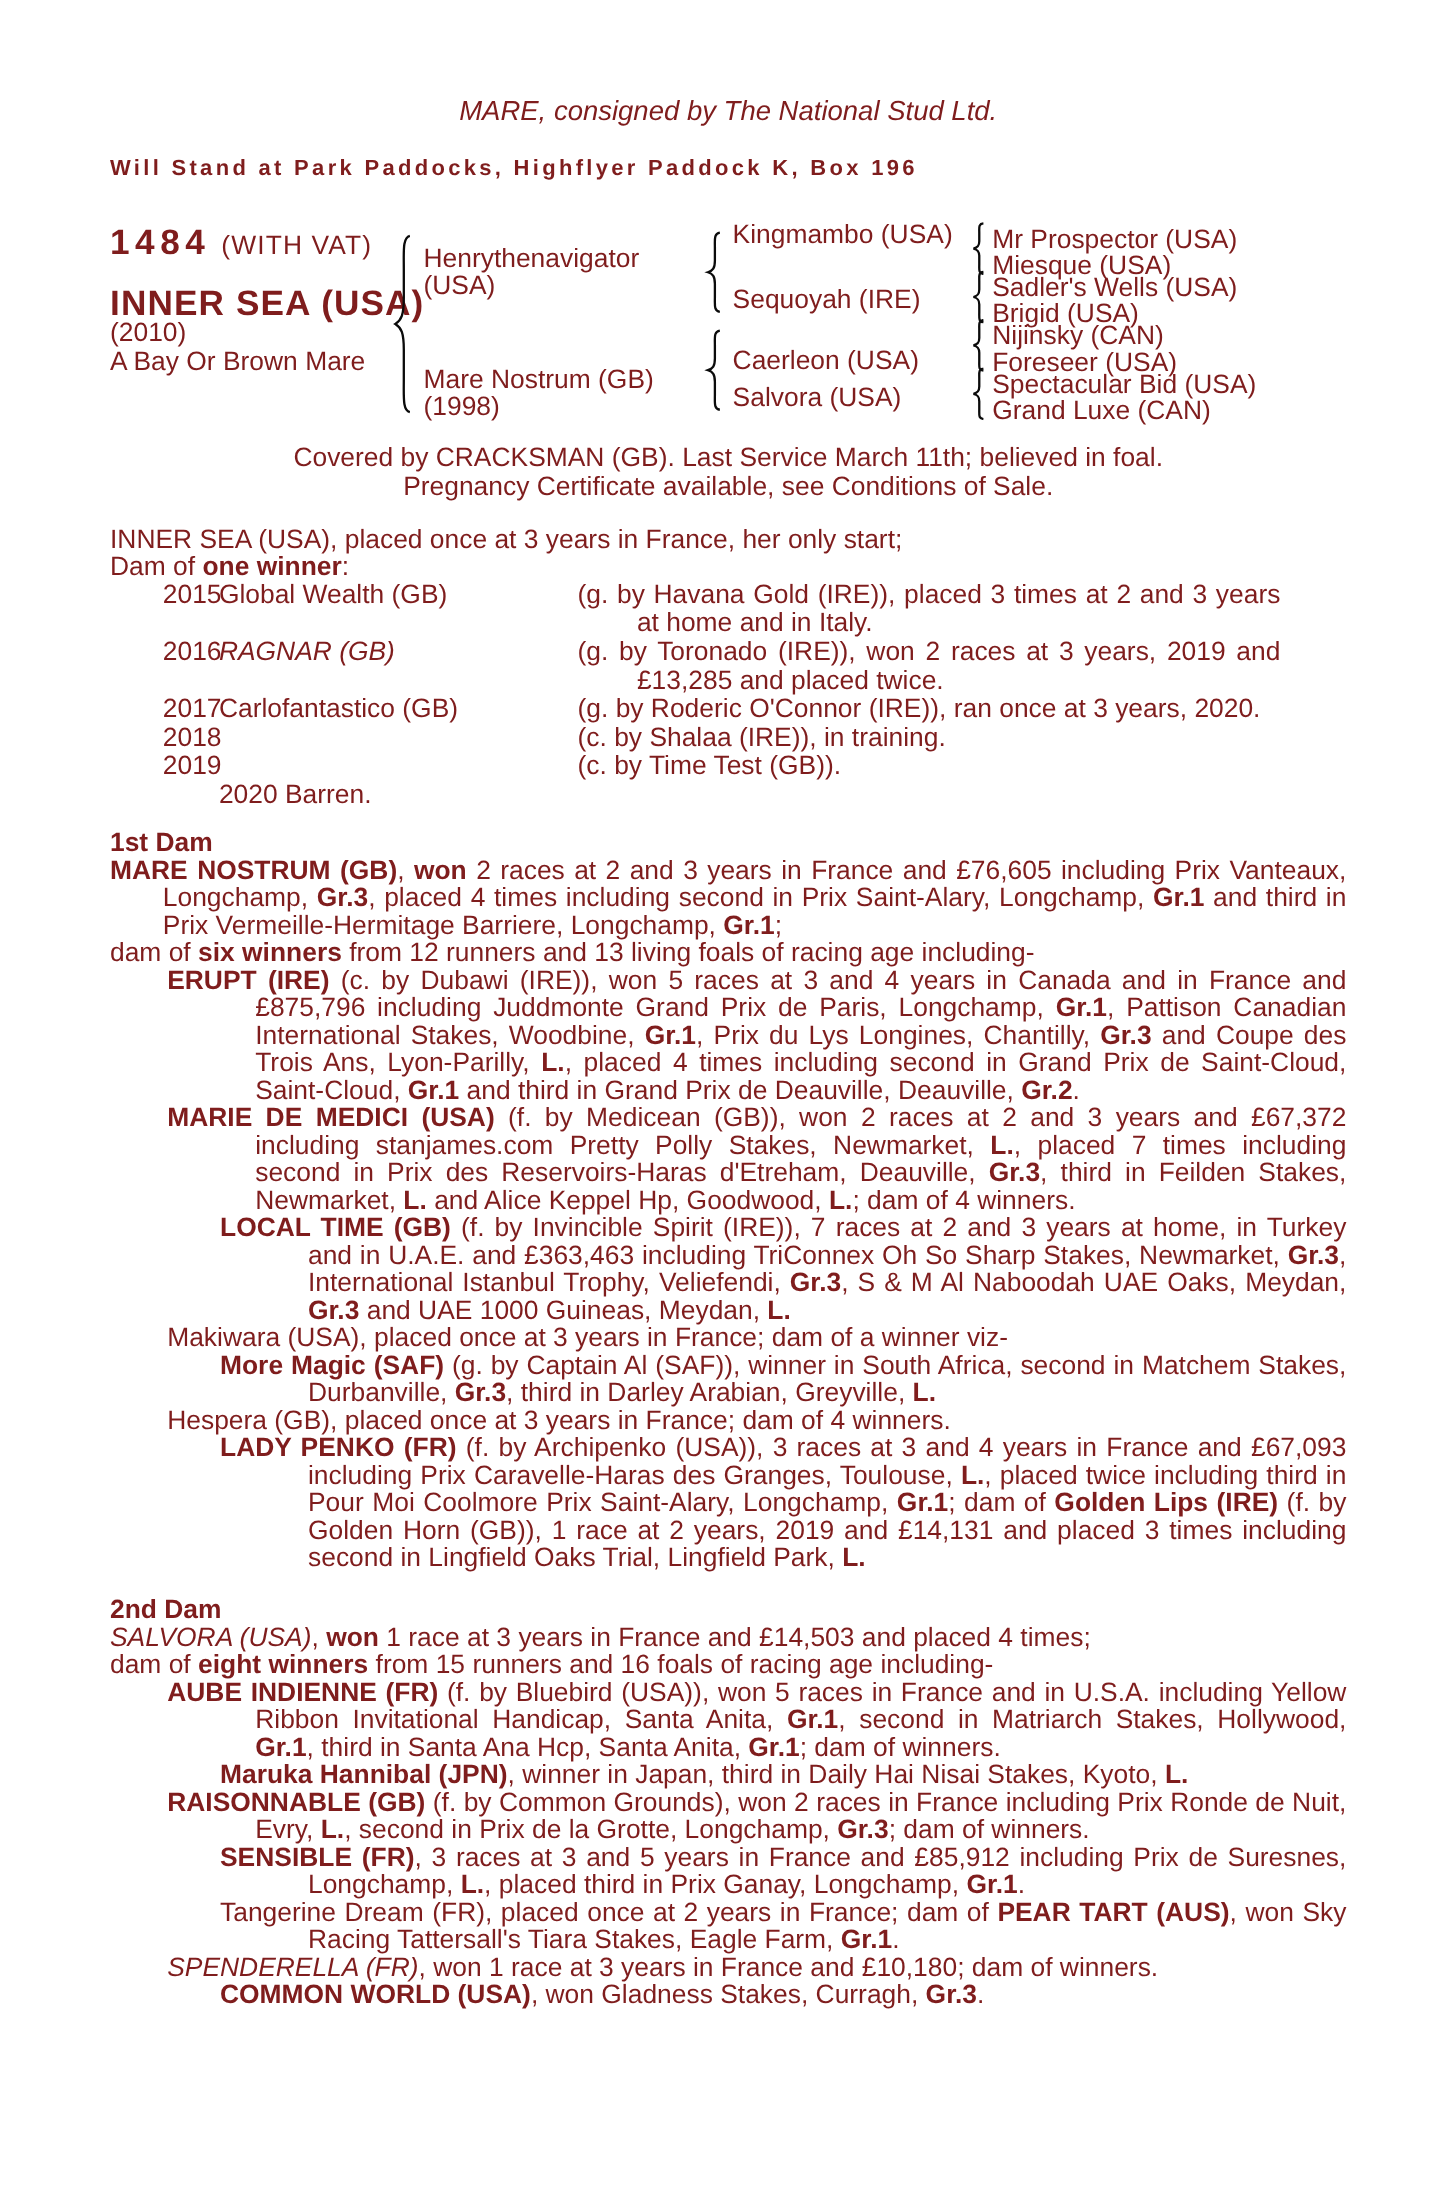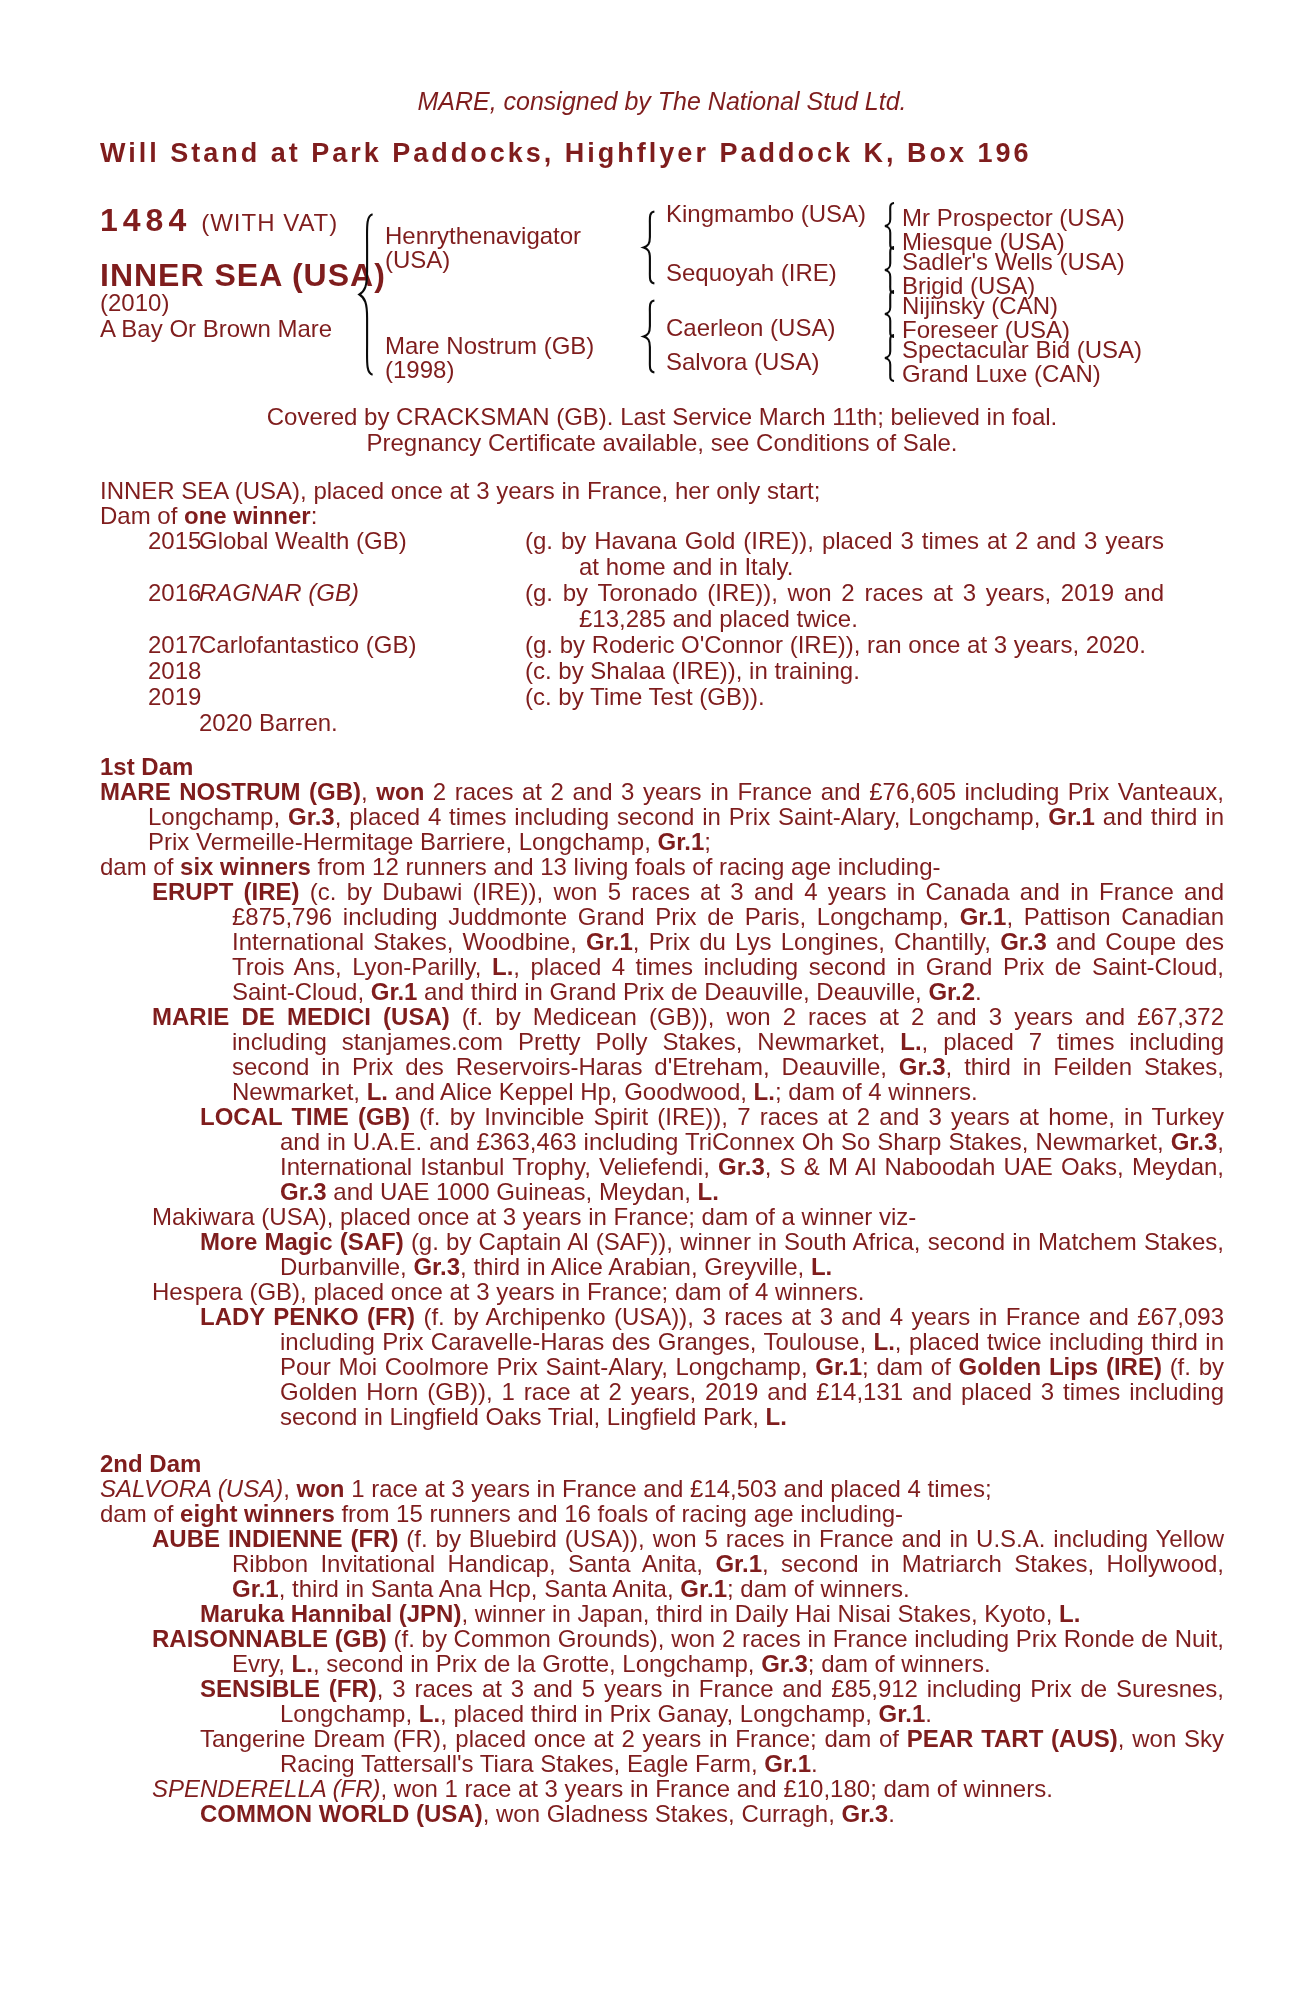--- a/index.html
+++ b/index.html
@@ -5,21 +5,21 @@
   html,body {margin:0; padding:0; background:#888;}
   .page {
     position:relative; width:1314px; height:2000px; background:#ffffff; color:#7f1d1d;
     font-family:"Liberation Sans", sans-serif; font-size:24px; line-height:26px;
     box-sizing:border-box; padding:88px 90px 0 100px; overflow:hidden;
   }
   .b {font-weight:bold;}
   .i {font-style:italic;}
   .content {width:1124px;}
   .consigned {font-style:italic; font-size:25px; text-align:center;}
-  .stand {font-weight:bold; font-size:27px; letter-spacing:3px; margin-top:26px; white-space:nowrap;}
+  .stand {font-weight:bold; font-size:20px; letter-spacing:3px; margin-top:26px; white-space:nowrap;}
   .pedigree {position:relative; height:188px; margin-top:32px;}
   .abs {position:absolute;}
   .lot-line {left:0; top:2px;}
   .lot-num {font-size:32px; font-weight:bold; letter-spacing:5px; line-height:40px;}
   .vat {font-size:24px; margin-left:10px; letter-spacing:1px;}
   .horse-name {font-size:32px; font-weight:bold; letter-spacing:1px; white-space:nowrap;}
   .pedname {line-height:24px;}
   .pair div {line-height:24px; white-space:nowrap;}
   .brace path {stroke:#0b0b0b; fill:none; stroke-width:2.1;}
   .covered {text-align:center; margin-top:18px; line-height:26px;}
@@ -144,21 +144,21 @@
       </div>
     </div>
 
     <div class="dam-head">1st Dam</div>
     <div class="para p0"><span class="b">MARE NOSTRUM (GB)</span><span>, </span><span class="b">won</span><span> 2 races at 2 and 3 years in France and £76,605 including Prix Vanteaux, Longchamp, </span><span class="b">Gr.3</span><span>, placed 4 times including second in Prix Saint-Alary, Longchamp, </span><span class="b">Gr.1</span><span> and third in Prix Vermeille-Hermitage Barriere, Longchamp, </span><span class="b">Gr.1</span><span>;</span></div>
     <div class="para p0"><span>dam of </span><span class="b">six winners</span><span> from 12 runners and 13 living foals of racing age including-</span></div>
     <div class="para p1"><span class="b">ERUPT (IRE)</span><span> (c. by Dubawi (IRE)), won 5 races at 3 and 4 years in Canada and in France and £875,796 including Juddmonte Grand Prix de Paris, Longchamp, </span><span class="b">Gr.1</span><span>, Pattison Canadian International Stakes, Woodbine, </span><span class="b">Gr.1</span><span>, Prix du Lys Longines, Chantilly, </span><span class="b">Gr.3</span><span> and Coupe des Trois Ans, Lyon-Parilly, </span><span class="b">L.</span><span>, placed 4 times including second in Grand Prix de Saint-Cloud, Saint-Cloud, </span><span class="b">Gr.1</span><span> and third in Grand Prix de Deauville, Deauville, </span><span class="b">Gr.2</span><span>.</span></div>
     <div class="para p1"><span class="b">MARIE DE MEDICI (USA)</span><span> (f. by Medicean (GB)), won 2 races at 2 and 3 years and £67,372 including stanjames.com Pretty Polly Stakes, Newmarket, </span><span class="b">L.</span><span>, placed 7 times including second in Prix des Reservoirs-Haras d'Etreham, Deauville, </span><span class="b">Gr.3</span><span>, third in Feilden Stakes, Newmarket, </span><span class="b">L.</span><span> and Alice Keppel Hp, Goodwood, </span><span class="b">L.</span><span>; dam of 4 winners.</span></div>
     <div class="para p2"><span class="b">LOCAL TIME (GB)</span><span> (f. by Invincible Spirit (IRE)), 7 races at 2 and 3 years at home, in Turkey and in U.A.E. and £363,463 including TriConnex Oh So Sharp Stakes, Newmarket, </span><span class="b">Gr.3</span><span>, International Istanbul Trophy, Veliefendi, </span><span class="b">Gr.3</span><span>, S &amp; M Al Naboodah UAE Oaks, Meydan, </span><span class="b">Gr.3</span><span> and UAE 1000 Guineas, Meydan, </span><span class="b">L.</span></div>
     <div class="para p1"><span>Makiwara (USA), placed once at 3 years in France; dam of a winner viz-</span></div>
-    <div class="para p2"><span class="b">More Magic (SAF)</span><span> (g. by Captain Al (SAF)), winner in South Africa, second in Matchem Stakes, Durbanville, </span><span class="b">Gr.3</span><span>, third in Alice Arabian, Greyville, </span><span class="b">L.</span></div>
+    <div class="para p2"><span class="b">More Magic (SAF)</span><span> (g. by Captain Al (SAF)), winner in South Africa, second in Matchem Stakes, Durbanville, </span><span class="b">Gr.3</span><span>, third in Darley Arabian, Greyville, </span><span class="b">L.</span></div>
     <div class="para p1"><span>Hespera (GB), placed once at 3 years in France; dam of 4 winners.</span></div>
     <div class="para p2"><span class="b">LADY PENKO (FR)</span><span> (f. by Archipenko (USA)), 3 races at 3 and 4 years in France and £67,093 including Prix Caravelle-Haras des Granges, Toulouse, </span><span class="b">L.</span><span>, placed twice including third in Pour Moi Coolmore Prix Saint-Alary, Longchamp, </span><span class="b">Gr.1</span><span>; dam of </span><span class="b">Golden Lips (IRE)</span><span> (f. by Golden Horn (GB)), 1 race at 2 years, 2019 and £14,131 and placed 3 times including second in Lingfield Oaks Trial, Lingfield Park, </span><span class="b">L.</span></div>
 
     <div class="dam-head" style="margin-top:22px;">2nd Dam</div>
     <div class="para p0"><span class="i">SALVORA (USA)</span><span>, </span><span class="b">won</span><span> 1 race at 3 years in France and £14,503 and placed 4 times;</span></div>
     <div class="para p0"><span>dam of </span><span class="b">eight winners</span><span> from 15 runners and 16 foals of racing age including-</span></div>
     <div class="para p1"><span class="b">AUBE INDIENNE (FR)</span><span> (f. by Bluebird (USA)), won 5 races in France and in U.S.A. including Yellow Ribbon Invitational Handicap, Santa Anita, </span><span class="b">Gr.1</span><span>, second in Matriarch Stakes, Hollywood, </span><span class="b">Gr.1</span><span>, third in Santa Ana Hcp, Santa Anita, </span><span class="b">Gr.1</span><span>; dam of winners.</span></div>
     <div class="para p2"><span class="b">Maruka Hannibal (JPN)</span><span>, winner in Japan, third in Daily Hai Nisai Stakes, Kyoto, </span><span class="b">L.</span></div>
     <div class="para p1"><span class="b">RAISONNABLE (GB)</span><span> (f. by Common Grounds), won 2 races in France including Prix Ronde de Nuit, Evry, </span><span class="b">L.</span><span>, second in Prix de la Grotte, Longchamp, </span><span class="b">Gr.3</span><span>; dam of winners.</span></div>
     <div class="para p2"><span class="b">SENSIBLE (FR)</span><span>, 3 races at 3 and 5 years in France and £85,912 including Prix de Suresnes, Longchamp, </span><span class="b">L.</span><span>, placed third in Prix Ganay, Longchamp, </span><span class="b">Gr.1</span><span>.</span></div>

